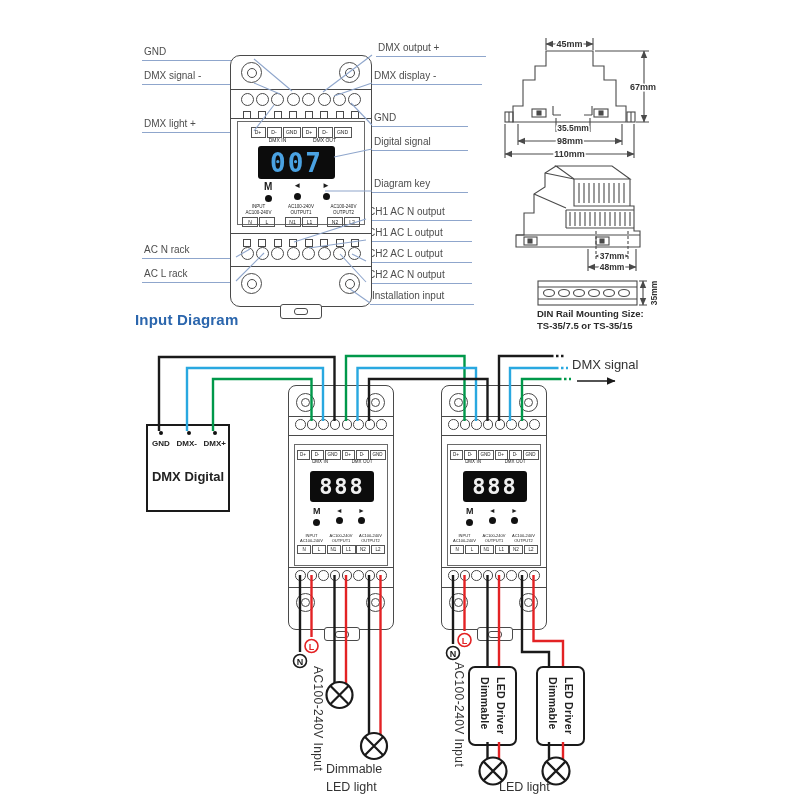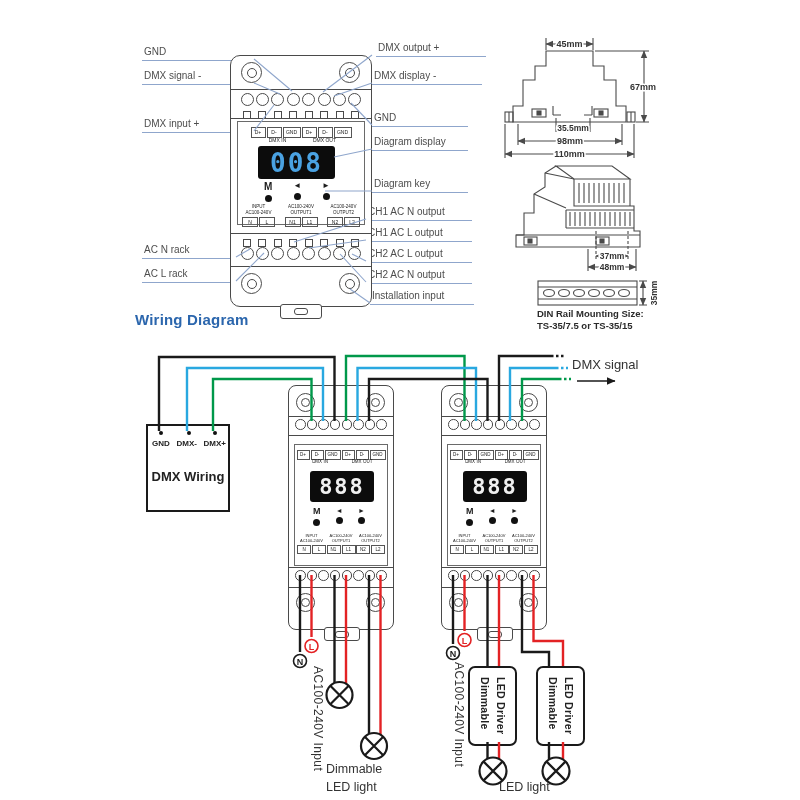--- a/index.html
+++ b/index.html
@@ -80,32 +80,32 @@
   .railcap{font-family:"Liberation Sans",sans-serif;font-size:9.5px;font-weight:bold;fill:#2b2b2b;stroke:none;}
   .sigtext{font-family:"Liberation Sans",sans-serif;font-size:13px;fill:#333;stroke:none;}
   .symtext{font-family:"Liberation Sans",sans-serif;font-size:9px;font-weight:bold;text-anchor:middle;stroke:none;}
   #overlay{position:absolute;left:0;top:0;pointer-events:none;}
 </style>
 </head>
 <body>
 
 <div id="stage">
 
-  <div class="h1" style="left:135px;top:311px">Wiring Diagram</div>
+  <div class="h1" style="left:135px;top:311px">Input Diagram</div>
 
   <div class="mlabel" style="left:142px;top:46px;width:112px">GND</div>
   <div class="mlabel" style="left:142px;top:70px;width:112px">DMX signal -</div>
-  <div class="mlabel" style="left:142px;top:118px;width:112px">DMX input +</div>
+  <div class="mlabel" style="left:142px;top:118px;width:112px">DMX light +</div>
   <div class="mlabel" style="left:142px;top:244px;width:94px">AC N rack</div>
   <div class="mlabel" style="left:142px;top:268px;width:94px">AC L rack</div>
 
   <div class="mlabel" style="left:376px;top:42px;width:106px">DMX output +</div>
   <div class="mlabel" style="left:372px;top:70px;width:106px">DMX display -</div>
   <div class="mlabel" style="left:372px;top:112px;width:92px">GND</div>
-  <div class="mlabel" style="left:372px;top:136px;width:92px">Diagram display</div>
+  <div class="mlabel" style="left:372px;top:136px;width:92px">Digital signal</div>
   <div class="mlabel" style="left:372px;top:178px;width:92px">Diagram key</div>
   <div class="mlabel" style="left:366px;top:206px;width:102px">CH1 AC N output</div>
   <div class="mlabel" style="left:366px;top:227px;width:102px">CH1 AC L output</div>
   <div class="mlabel" style="left:366px;top:248px;width:102px">CH2 AC L output</div>
   <div class="mlabel" style="left:366px;top:269px;width:102px">CH2 AC N output</div>
   <div class="mlabel" style="left:370px;top:290px;width:100px">Installation input</div>
 
   <div class="mdevice">
     <div class="screw" style="left:10px;top:6px"></div>
     <div class="screw" style="left:108px;top:6px"></div>
@@ -167,21 +167,21 @@
       <div class="tstrip" style="left:0;right:0;top:5px">
           <div class="tbox">D+</div>
           <div class="tbox">D-</div>
           <div class="tbox wide">GND</div>
           <div class="tbox">D+</div>
           <div class="tbox">D-</div>
           <div class="tbox wide">GND</div>
         </div>
       <div class="tgl" style="left:17px;width:45px;top:16px">DMX IN</div>
       <div class="tgl" style="left:64px;width:45px;top:16px">DMX OUT</div>
-      <div class="disp blue" style="left:20px;top:24px;width:77px;height:33px;font-size:26px">008</div>
+      <div class="disp blue" style="left:20px;top:24px;width:77px;height:33px;font-size:26px">007</div>
       <div class="keys" style="left:26px;right:34px;top:60px">
         <div class="key">
             <span style="font-size:10px">M</span>
             <span class="dot"></span>
           </div>
         <div class="key">
             <span style="font-size:8px">◄</span>
             <span class="dot"></span>
           </div>
         <div class="key">
@@ -274,21 +274,21 @@
 
   <div class="master">
     <div class="mdot" style="left:11px;top:5px"></div>
     <div class="mdot" style="left:39px;top:5px"></div>
     <div class="mdot" style="left:65px;top:5px"></div>
     <div class="mterms">
       <span>GND</span>
       <span>DMX-</span>
       <span>DMX+</span>
     </div>
-    <div class="mname">DMX Wiring</div>
+    <div class="mname">DMX Digital</div>
   </div>
 
   <div id="wiring-devices">
       <div class="wdevice" style="left: 288px; top: 385px;">
     <div class="screw" style="left:7px;top:7px"></div>
     <div class="screw" style="left:77px;top:7px"></div>
     <div class="hline" style="top:30px"></div>
     <div class="crow" style="top:33px">
           <div class="cell">
             <div class="circ"></div>

